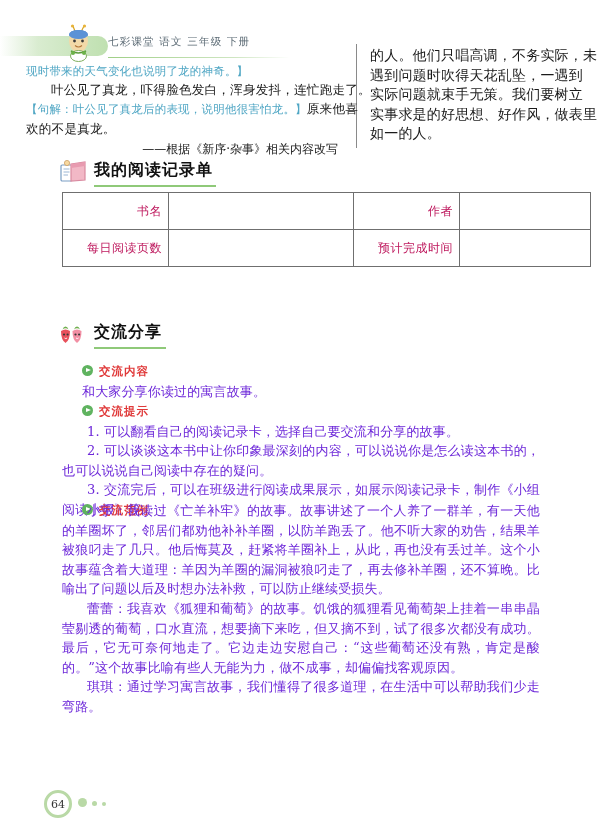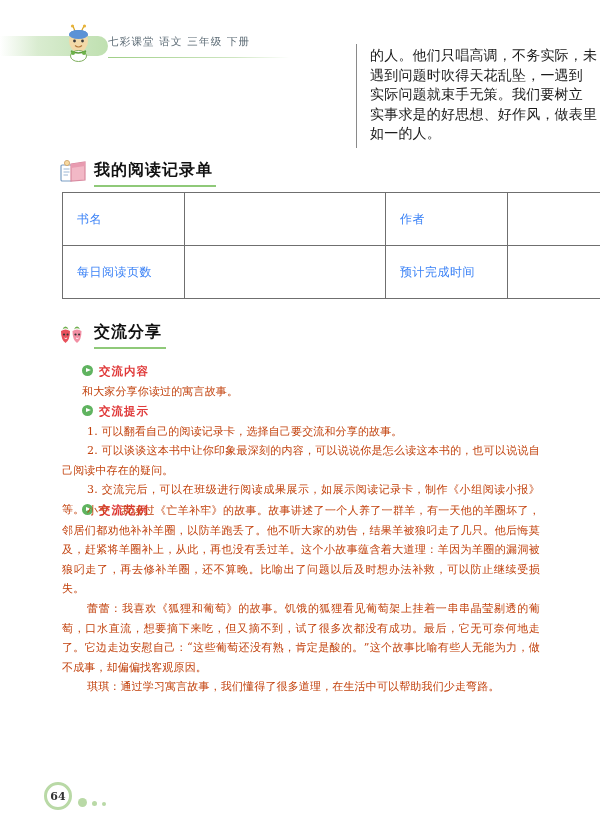--- a/index.html
+++ b/index.html
@@ -171,24 +171,24 @@
     left: 62px;
     top: 192px;
     width: 476px;
     border-collapse: collapse;
     table-layout: fixed;
   }
   .record-table td {
     border: 1px solid #6f6f6f;
     height: 24px;
     font-size: 12px;
-    color: #3b82f6;
-    text-align: left;
-    font-family: "DejaVu Serif", "Liberation Serif", serif;
-    padding: 14px;
+    color: #be185d;
+    text-align: right;
+    font-family: "DejaVu Serif", "Liberation Serif", serif;
+    padding: 6px;
     letter-spacing: 0.5px;
   }
   .record-table td.blank { background: #ffffff; }
   .col-lbl  { width: 93px; }
   .col-val  { width: 172px; }
   .col-lbl2 { width: 93px; }
   .col-val2 { width: 118px; }
 
   
   .sub-head {
@@ -216,53 +216,52 @@
     left: 4px;
     top: 2.8px;
     border-left: 5px solid #ffffff;
     border-top: 2.8px solid transparent;
     border-bottom: 2.8px solid transparent;
   }
 
   
   .para {
     position: absolute;
-    font-size: 11px;
+    font-size: 13px;
     line-height: 19.5px;
-    color: #c2410c;
+    color: #6d28d9;
     letter-spacing: 0.15px;
     font-family: "DejaVu Serif", "Liberation Serif", serif;
     text-align: justify;
   }
   .para.indent { text-indent: 25px; }
 
   
   .footer {
     position: absolute;
     left: 44px;
     top: 782px;
     width: 120px;
     height: 32px;
   }
   .pg-circle {
     position: absolute;
     left: 0;
-    top: 0;
+    top: 8px;
     width: 28px;
     height: 28px;
     border: 3px solid #b9d9a6;
     border-radius: 50%;
     box-sizing: border-box;
     display: flex;
     align-items: center;
     justify-content: center;
     font-size: 11px;
     color: #333333;
     font-family: "DejaVu Serif", "Liberation Serif", serif;
-    font-weight: bold;
   }
   .pg-dot {
     position: absolute;
     border-radius: 50%;
     background: #b9d9a6;
   }
   .pg-dot.d1 { left: 34px; top: 16px; width: 9px; height: 9px; }
   .pg-dot.d2 { left: 48px; top: 19px; width: 5px; height: 5px; }
   .pg-dot.d3 { left: 58px; top: 20px; width: 4px; height: 4px; }
 </style>
@@ -290,20 +289,27 @@
         <circle cx="11" cy="29" r="2" fill="#6db34a"></circle>
         <circle cx="22" cy="29" r="2" fill="#6db34a"></circle>
       </svg>
     </div>
     <div class="header-title">七彩课堂  语文 三年级 下册</div>
     <div class="header-rule"></div>
   </div>
 
   <div class="col-divider"></div>
 
+  <div class="left-top">
+    <div class="annot-line">现时带来的天气变化也说明了龙的神奇。】</div>
+    <div class="body-line indent">叶公见了真龙，吓得脸色发白，浑身发抖，连忙跑走了。</div>
+    <div class="mixed-line"><span class="annot">【句解：叶公见了真龙后的表现，说明他很害怕龙。】</span><span>原来他喜</span></div>
+    <div class="body-line">欢的不是真龙。</div>
+    <div class="attrib">——根据《新序·杂事》相关内容改写</div>
+  </div>
 
   <div class="right-top">
     <div class="body-line">的人。他们只唱高调，不务实际，未</div>
     <div class="body-line">遇到问题时吹得天花乱坠，一遇到</div>
     <div class="body-line">实际问题就束手无策。我们要树立</div>
     <div class="body-line">实事求是的好思想、好作风，做表里</div>
     <div class="body-line">如一的人。</div>
   </div>
 
   <div class="section-head" style="left:58px; top:160px; width:260px;">

